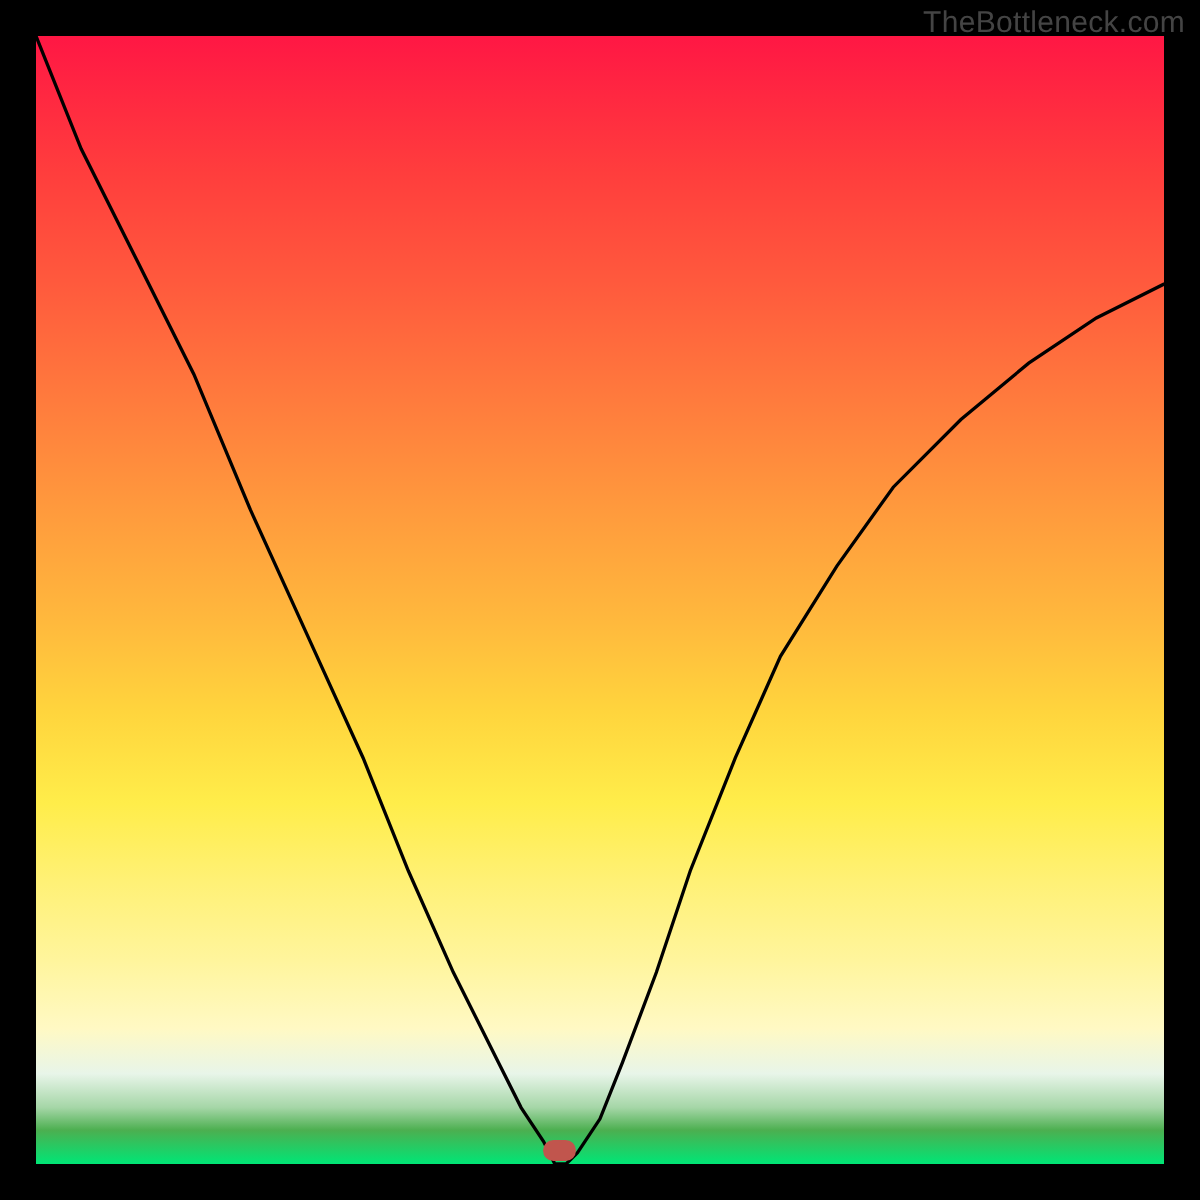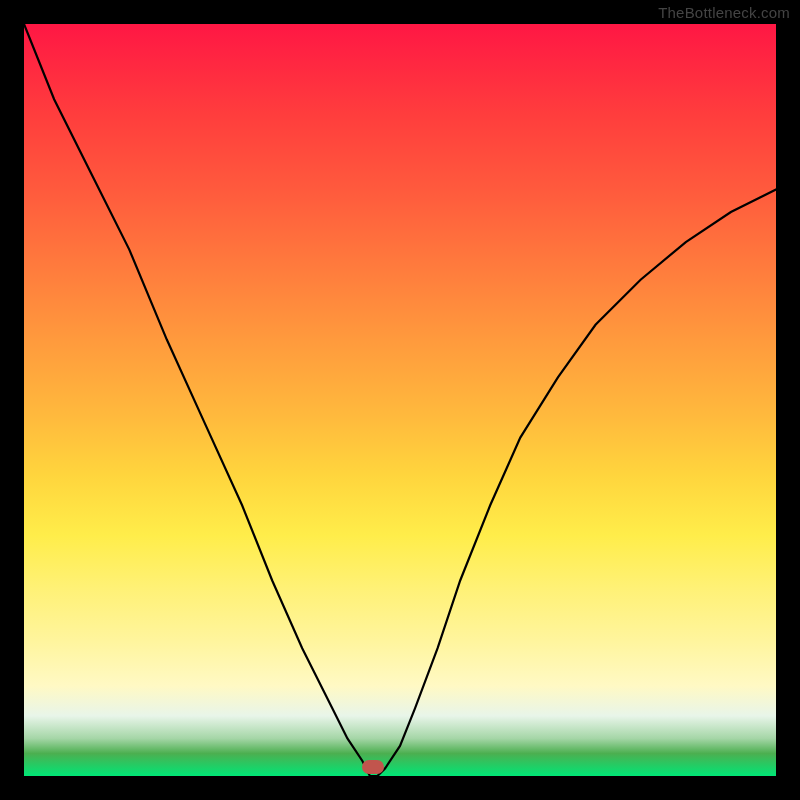--- a/index.html
+++ b/index.html
@@ -26,21 +26,21 @@
       #a5d6a7 95%,
       #4caf50 97%,
       #00e676 100%
     );
   }
   .watermark {
     position: absolute;
     top: 4px;
     right: 10px;
     color: #444;
-    font-size: 15px;
+    font-size: 20px;
     font-weight: 500;
     letter-spacing: 0.2px;
   }
   .curve {
     position: absolute;
     left: 24px;
     top: 24px;
     width: 752px;
     height: 752px;
     pointer-events: none;

